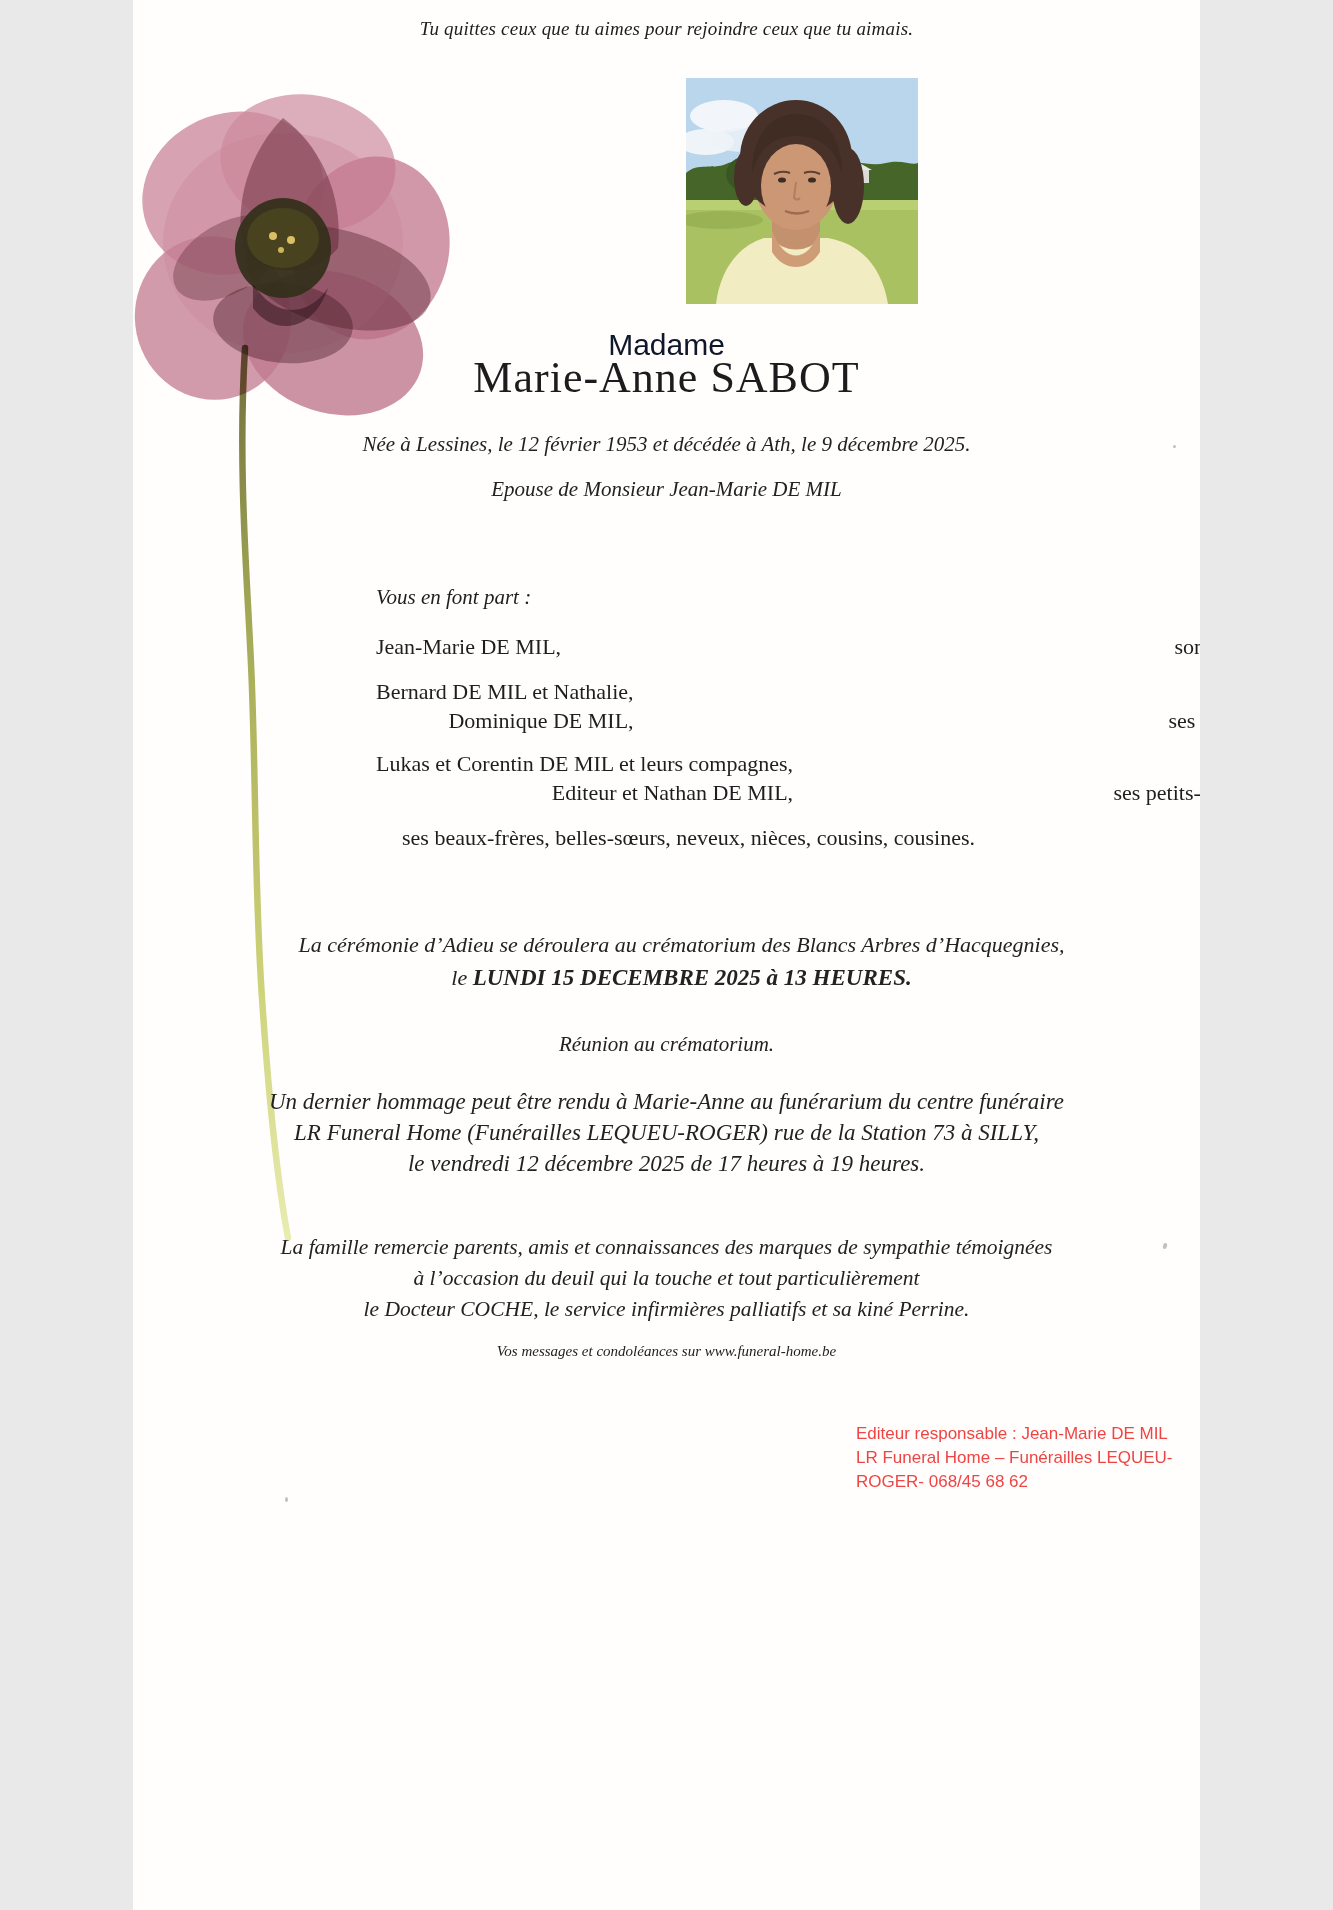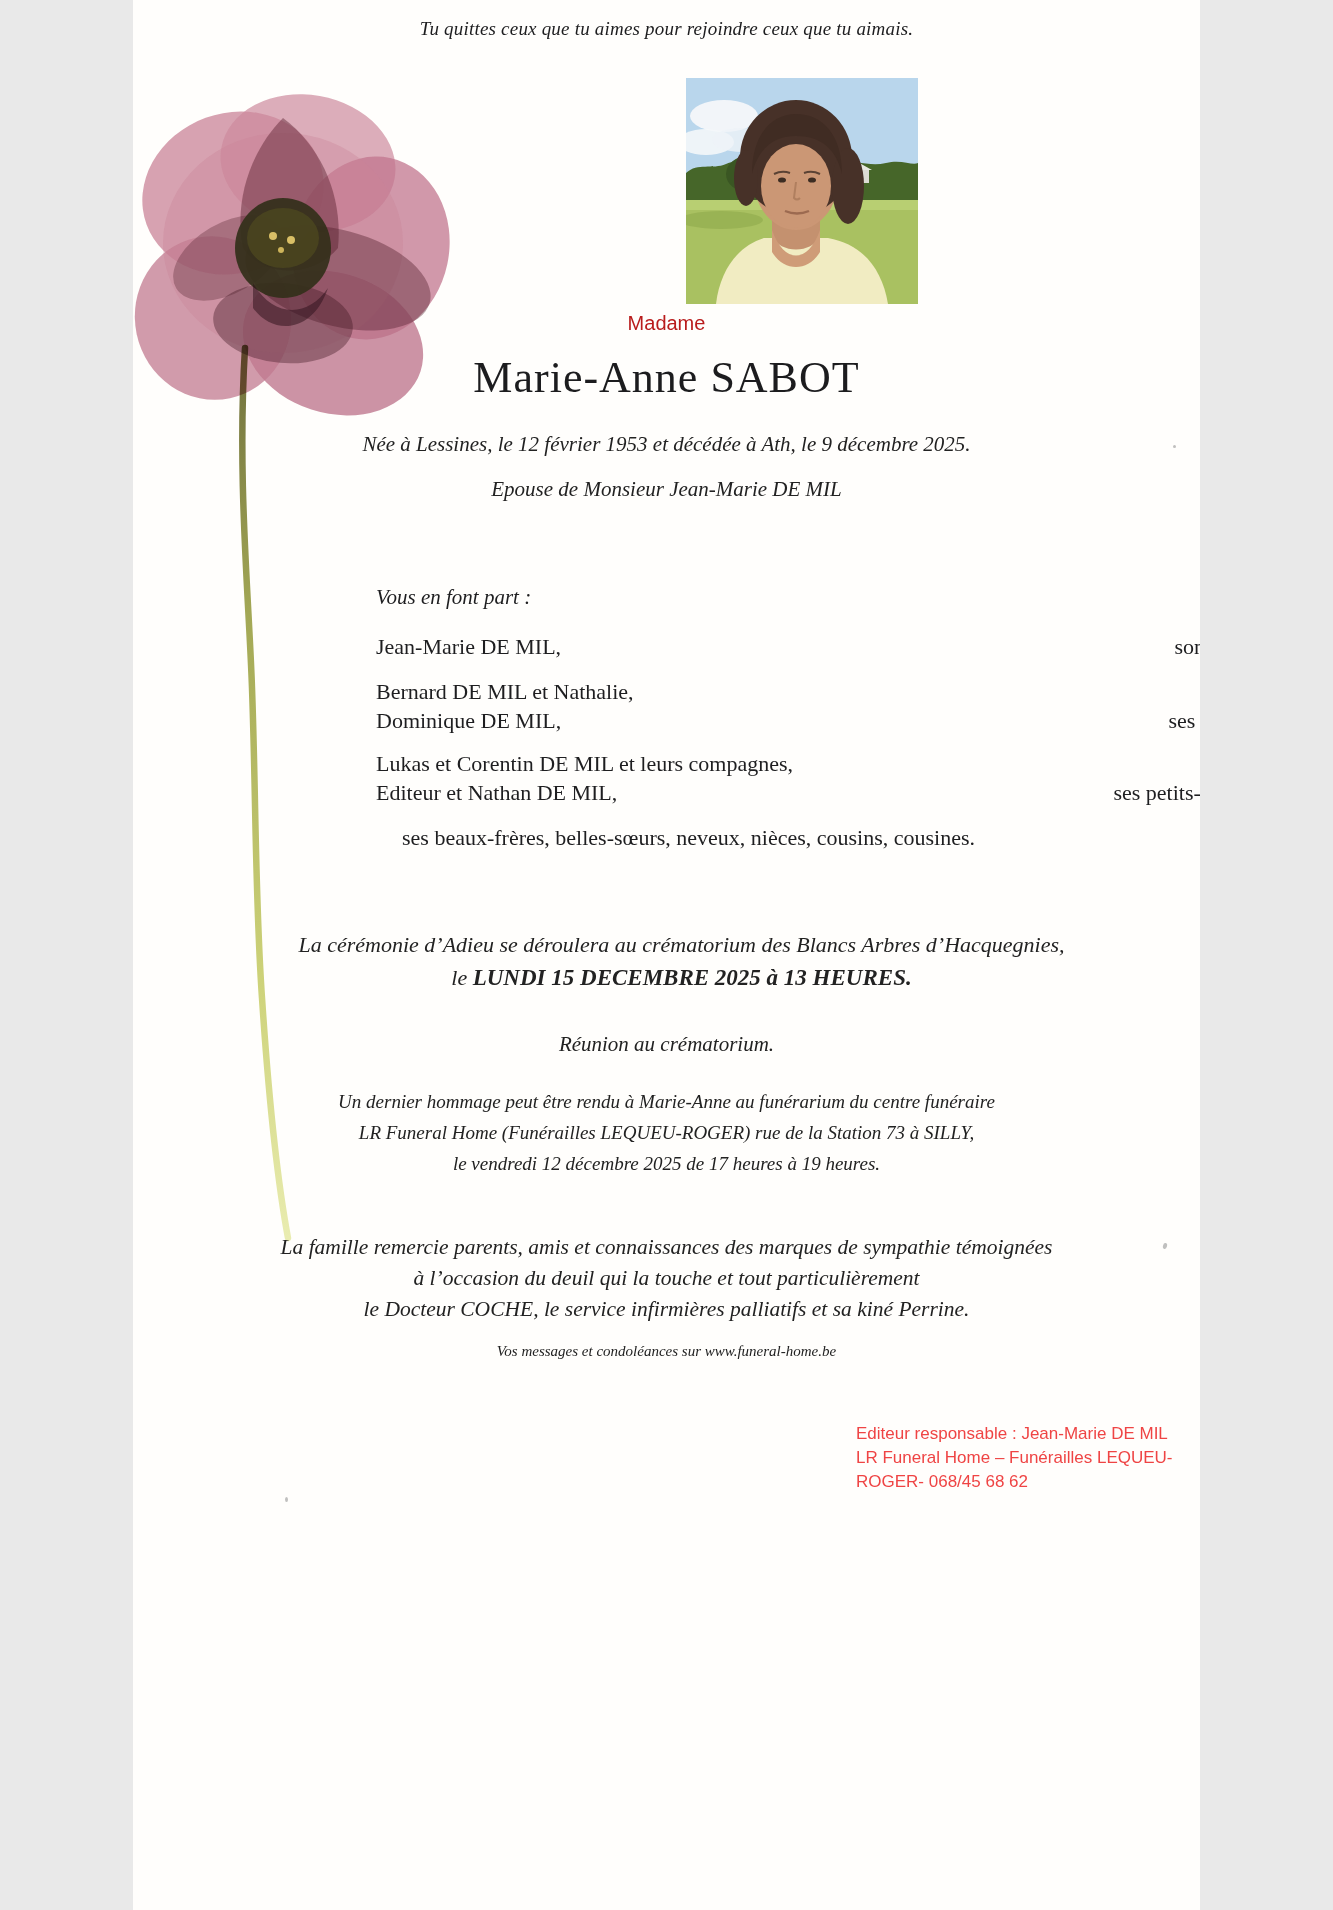--- a/index.html
+++ b/index.html
@@ -13,37 +13,37 @@
     color:#222;
   }
   .abs{position:absolute;}
   .centered{left:0;width:100%;text-align:center;}
 
   .quote{top:18px;font-style:italic;font-size:19px;letter-spacing:.2px;color:#1d1d1f;}
 
   .photo-frame{left:553px;top:78px;width:232px;height:226px;}
   .photo-frame svg{display:block;width:100%;height:100%;}
 
-  .honorific{top:312px;font-family:"Liberation Sans","DejaVu Sans",sans-serif;font-size:20px;color:#b91c1c;}
+  .honorific{top:328px;font-family:"Liberation Sans","DejaVu Sans",sans-serif;font-size:30px;color:#0f172a;}
   .deceased-name{top:352px;font-size:44px;font-weight:400;margin:0;letter-spacing:1px;color:#1c1c1e;}
   .birth-death{top:432px;font-style:italic;font-size:21px;}
   .spouse-line{top:477px;font-style:italic;font-size:21px;}
 
   .family-block{left:243px;top:583px;width:900px;font-size:22px;line-height:29px;color:#1e1e20;}
   .family-intro{font-style:italic;font-size:21px;}
-  .fam-row{display:flex;justify-content:space-between;align-items:flex-end;}
+  .fam-row{display:flex;justify-content:space-between;align-items:flex-end;text-align:right;}
   .fam-row-1{margin-top:20px;}
   .fam-row-2{margin-top:16px;}
   .fam-row-3{margin-top:14px;}
   .family-closing{margin-top:16px;margin-left:26px;}
 
   .ceremony{top:928px;font-style:italic;font-size:22px;line-height:33px;margin-left:15px;}
   .ceremony .emph{font-weight:bold;font-size:23px;}
   .reunion{top:1032px;font-style:italic;font-size:21px;}
-  .tribute{top:1086px;font-style:italic;font-size:19px;line-height:31px;}
+  .tribute{top:1086px;font-style:italic;font-size:23px;line-height:31px;}
   .thanks{top:1216px;font-style:italic;font-size:21.5px;line-height:31px;margin-top:16px;}
   .condolences{top:1343px;font-style:italic;font-size:15px;}
 
   .publisher{left:723px;top:1422px;font-family:Liberation Sans, sans-serif;
              font-size:17px;line-height:24px;color:#ef4444;}
 
   .flower{left:0;top:78px;width:320px;height:1180px;pointer-events:none;}
   .flower svg{display:block;width:100%;height:100%;}
 
   .speck{background:#8d8d8d;border-radius:50%;opacity:.55;}

